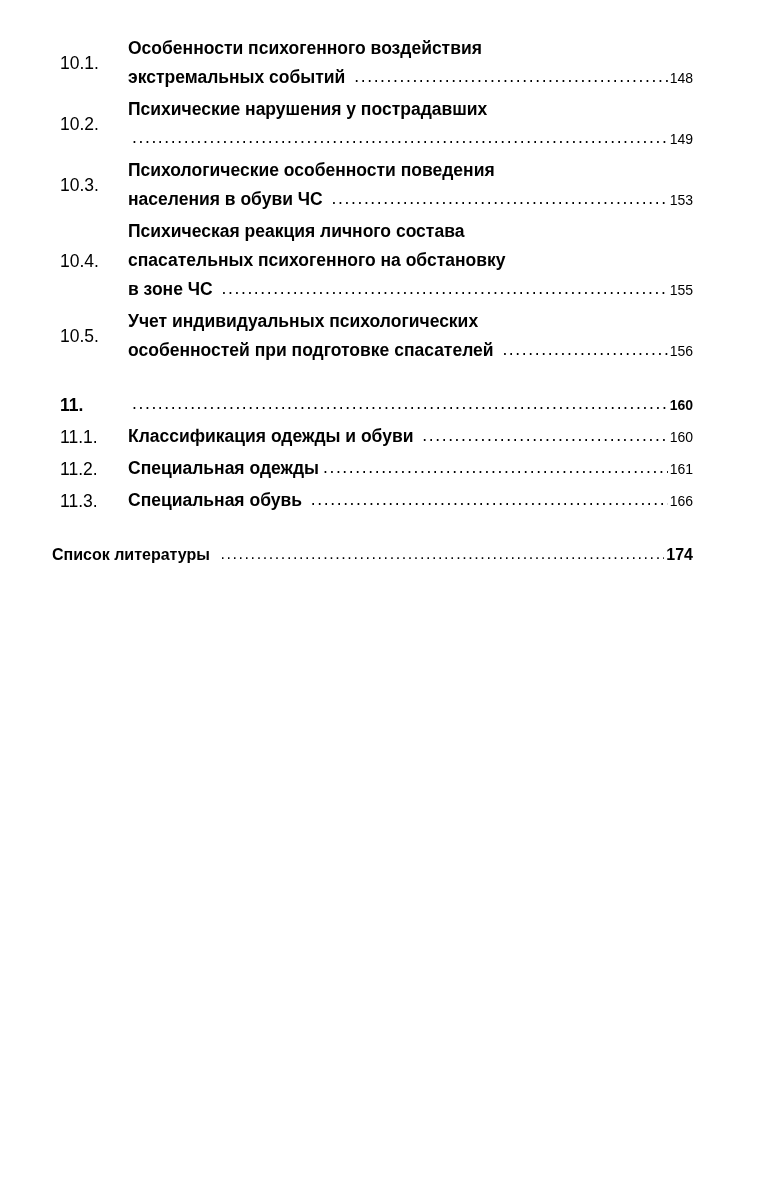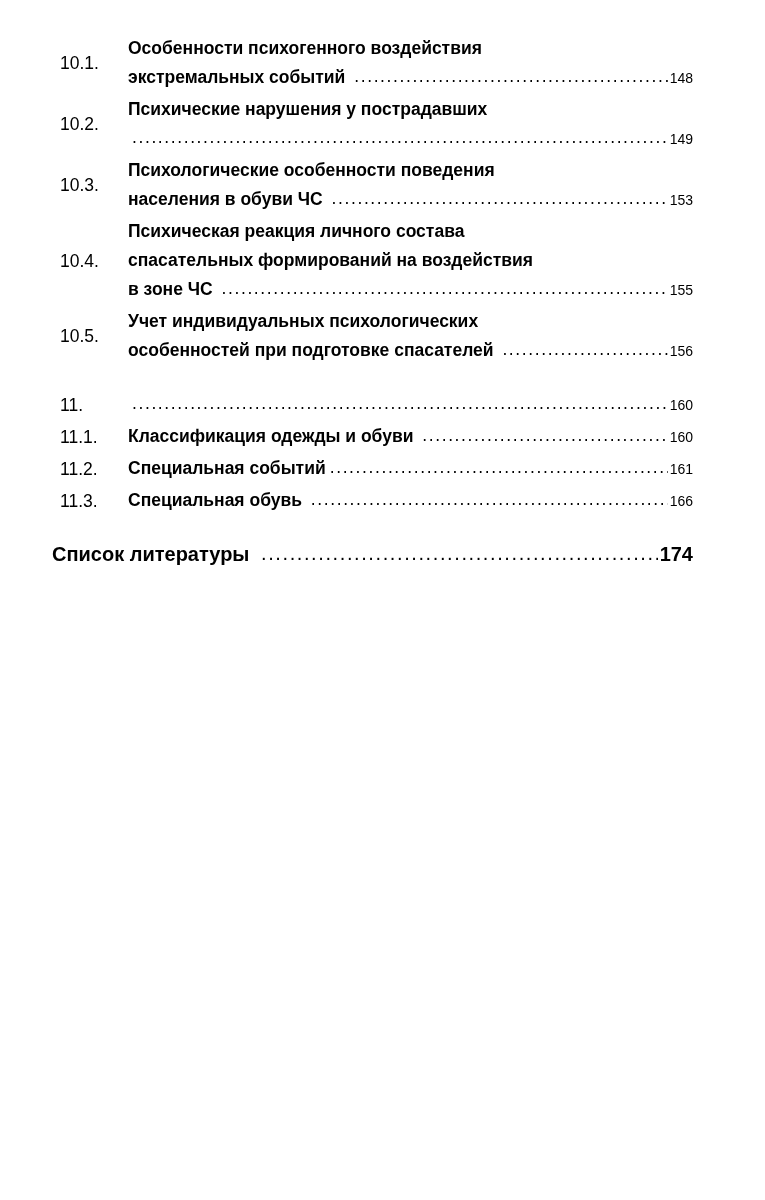--- a/index.html
+++ b/index.html
@@ -62,27 +62,27 @@
     transform: translateY(-1px);
   }
   .line .page-no {
     flex: 0 0 auto;
     text-align: right;
     font-size: 14px;
     white-space: pre;
   }
   .line.plain .dots { visibility: hidden; }
   .bold .num, .bold .txt, .bold .page-no {
-    font-weight: normal;
+    font-weight: bold;
   }
   .spacer-lg { height: 22px; }
   .refs {
     display: flex;
     align-items: baseline;
-    font-size: 20px;
+    font-size: 16px;
     line-height: 29px;
     font-weight: bold;
     justify-content: space-between;
   }
   .refs .txt { white-space: pre; }
   .refs .dots {
     flex: 1 1 auto;
     overflow: hidden;
     white-space: nowrap;
     margin: 0 2px 0 6px;
@@ -147,21 +147,21 @@
 
     <div class="entry">
       <div class="num">10.4.</div>
       <div class="body">
         <div class="line plain">
           <span class="txt">Психическая реакция личного состава</span>
           <span class="dots">...................................................................................................................</span>
           <span class="page-no"></span>
         </div>
         <div class="line plain">
-          <span class="txt">спасательных формирований на воздействия</span>
+          <span class="txt">спасательных психогенного на обстановку</span>
           <span class="dots">...................................................................................................................</span>
           <span class="page-no"></span>
         </div>
         <div class="line">
           <span class="txt">в зоне ЧС </span>
           <span class="dots">...................................................................................................................</span>
           <span class="page-no">155</span>
         </div>
       </div>
     </div>
@@ -202,21 +202,21 @@
           <span class="dots">...................................................................................................................</span>
           <span class="page-no">160</span>
         </div>
       </div>
     </div>
 
     <div class="entry">
       <div class="num">11.2.</div>
       <div class="body">
         <div class="line">
-          <span class="txt">Специальная событий</span>
+          <span class="txt">Специальная одежды</span>
           <span class="dots">...................................................................................................................</span>
           <span class="page-no">161</span>
         </div>
       </div>
     </div>
 
     <div class="entry">
       <div class="num">11.3.</div>
       <div class="body">
         <div class="line">

